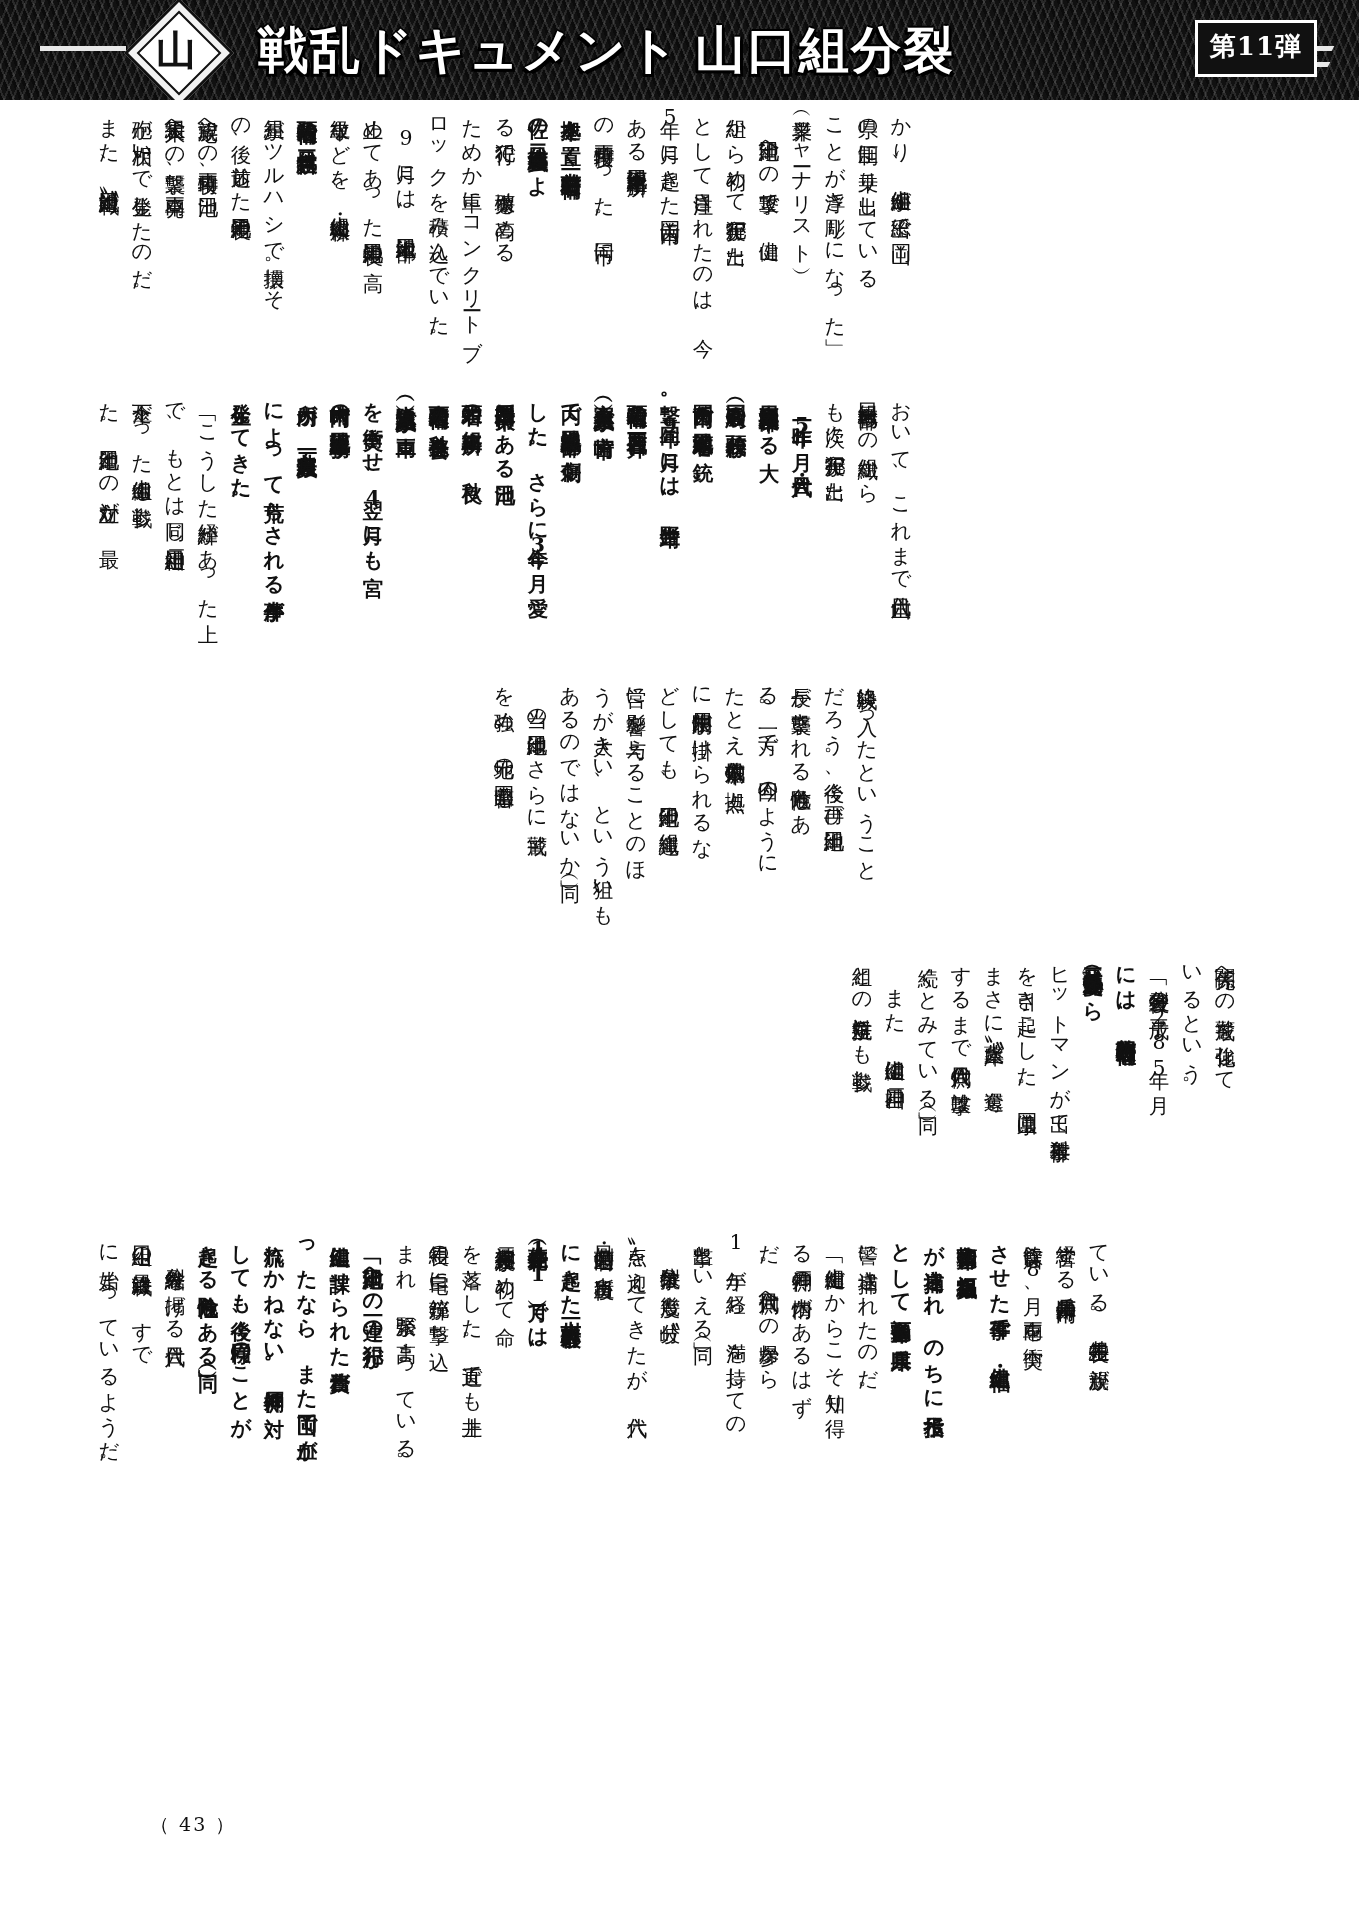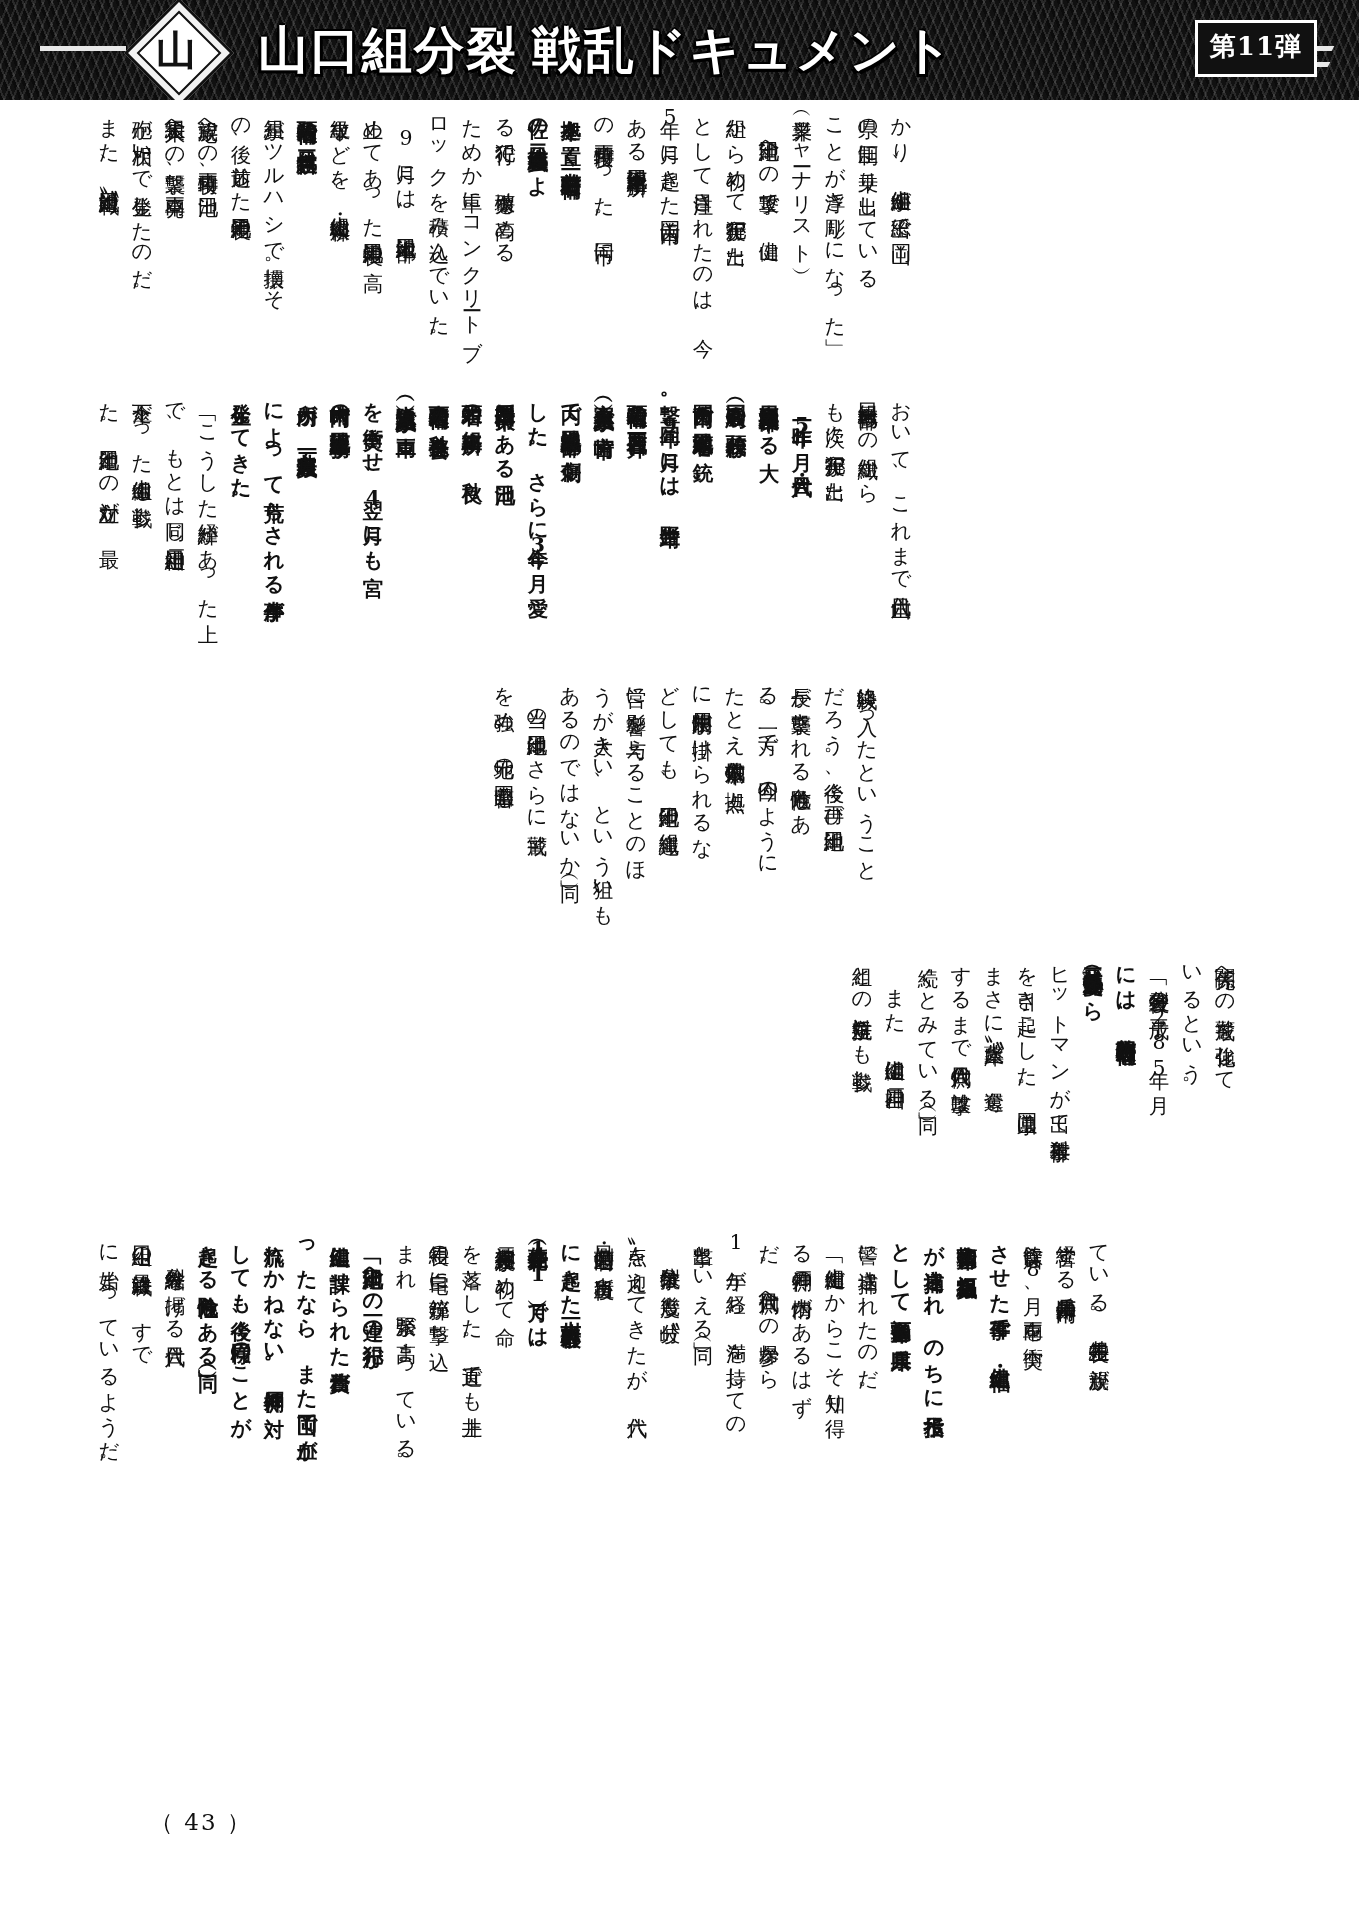--- a/index.html
+++ b/index.html
@@ -83,42 +83,42 @@
     width:33px;
     font-size:20.5px;
     line-height:1.60;
     letter-spacing:1.0px;
     font-family:"DejaVu Serif","Liberation Serif",serif;
   }
 
   
   #page-number{
     position:absolute;left:150px;bottom:22px;
-    font-size:23px;font-family:"DejaVu Serif",serif;color:#111;
+    font-size:19px;font-family:"DejaVu Serif",serif;color:#111;
     letter-spacing:2px;
   }
 </style>
 </head>
 <body>
 
 <div id="banner">
   <div class="banner-dash dash-l1"></div>
   <div class="banner-dash dash-r1"></div>
   <div class="banner-dash dash-r2"></div>
   <div class="banner-dash dash-r3"></div>
   <div class="banner-dash dash-r4"></div>
 
   <div id="logo-diamond">
     <div class="inner"></div>
   </div>
   <div id="logo-glyph">山</div>
 
   <div id="banner-title">
+    <span class="bt-seg bt-b">戦乱ドキュメント</span>
     <span class="bt-seg bt-a">山口組分裂</span>
-    <span class="bt-seg bt-b">戦乱ドキュメント</span>
   </div>
 
   <div id="banner-badge">第11弾</div>
 </div>
 
 <div id="article">
   <div class="blk" id="block-top-right" style="left:92px; top:4px; height:295px;">
       <div class="line">かり、山健組が総出で岡山</div>
       <div class="line">県の制圧に乗り出している</div>
       <div class="line">ことが浮き彫りになった」</div>

